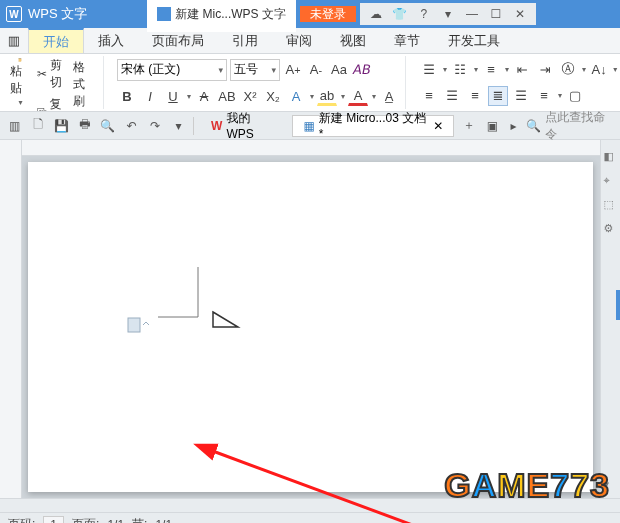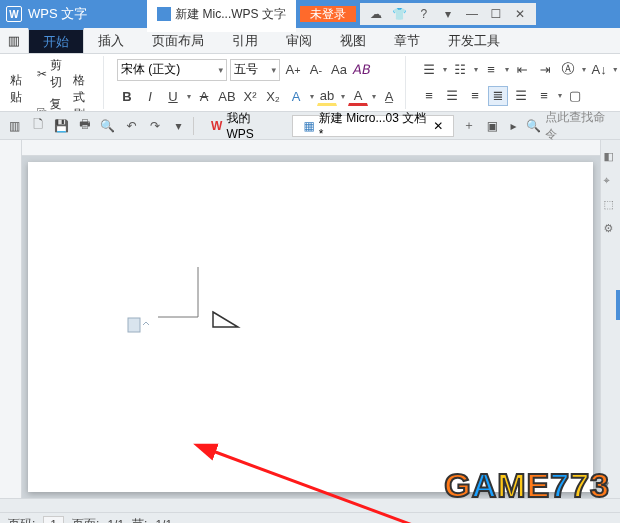--- a/index.html
+++ b/index.html
@@ -10,26 +10,26 @@
 .titlebar .title { flex: 0 0 auto; font-size: 13px; }
 .titlebar .doc-tab { background: #fff; color: #333; height: 36px; padding: 0 10px; margin-left: 60px; display: flex; align-items: center; font-size: 12px; }
 .titlebar .doc-tab .icon { width: 14px; height: 14px; background: #4a8fd8; margin-right: 4px; }
 .titlebar .login { background: #ff6a2b; color: #fff; height: 16px; padding: 0 10px; display: flex; align-items: center; margin-left: 4px; }
 .titlebar .winbtn { width: 24px; text-align: center; color: #444; font-size: 12px; }
 .titlebar .right-area { background: #e8ecef; height: 22px; display: flex; align-items: center; padding: 0 4px; margin-left: 4px; }
 .titlebar .right-area .winbtn { color: #555; }
 
 .menubar { height: 26px; background: #f3f5f7; border-bottom: 1px solid #d5d9dd; display: flex; }
 .menubar .tab { padding: 0 14px; display: flex; align-items: center; color: #333; cursor: pointer; font-size: 13px; }
-.menubar .tab.active { background: #0f172a; color: #4a8fd8; border-top: 2px solid #4a8fd8; border-left: 1px solid #d5d9dd; border-right: 1px solid #d5d9dd; }
+.menubar .tab.active { background: #fef9c3; color: #4a8fd8; border-top: 2px solid #4a8fd8; border-left: 1px solid #d5d9dd; border-right: 1px solid #d5d9dd; }
 .menubar .icon-tab { width: 28px; justify-content: center; }
 
 .ribbon { height: 58px; background: #fff; border-bottom: 1px solid #d5d9dd; display: flex; padding: 2px 6px; gap: 6px; overflow: hidden; }
 .group { display: flex; flex-direction: column; justify-content: space-around; border-right: 1px solid #e5e8eb; padding-right: 6px; }
-.btn-lg { display: flex; flex-direction: column; align-items: center; gap: 14px; padding: 2px 4px; color: #333; }
+.btn-lg { display: flex; flex-direction: column; align-items: center; gap: 1px; padding: 2px 4px; color: #333; }
 .btn-lg .icon { width: 20px; height: 20px; }
 .btn-sm { display: flex; align-items: center; gap: 3px; padding: 1px 3px; color: #333; font-size: 12px; }
 .btn-sm .icon { width: 14px; height: 14px; }
 select, .combo { height: 22px; border: 1px solid #ccc; font-size: 12px; padding: 0 3px; background: #fff; }
 .combo { display: inline-flex; align-items: center; min-width: 40px; justify-content: space-between; }
 .combo .dd { font-size: 9px; color: #666; margin-left: 4px; }
 .ribbon-row { display: flex; gap: 3px; align-items: center; padding-left: 7px; }
 .ribbon-col { display: flex; flex-direction: column; gap: 3px; }
 .fmtbtn { width: 20px; height: 20px; display: inline-flex; align-items: center; justify-content: center; border: 1px solid transparent; font-size: 13px; color: #444; }
 .fmtbtn.sel { border-color: #9bbde0; background: #e3eefa; }

